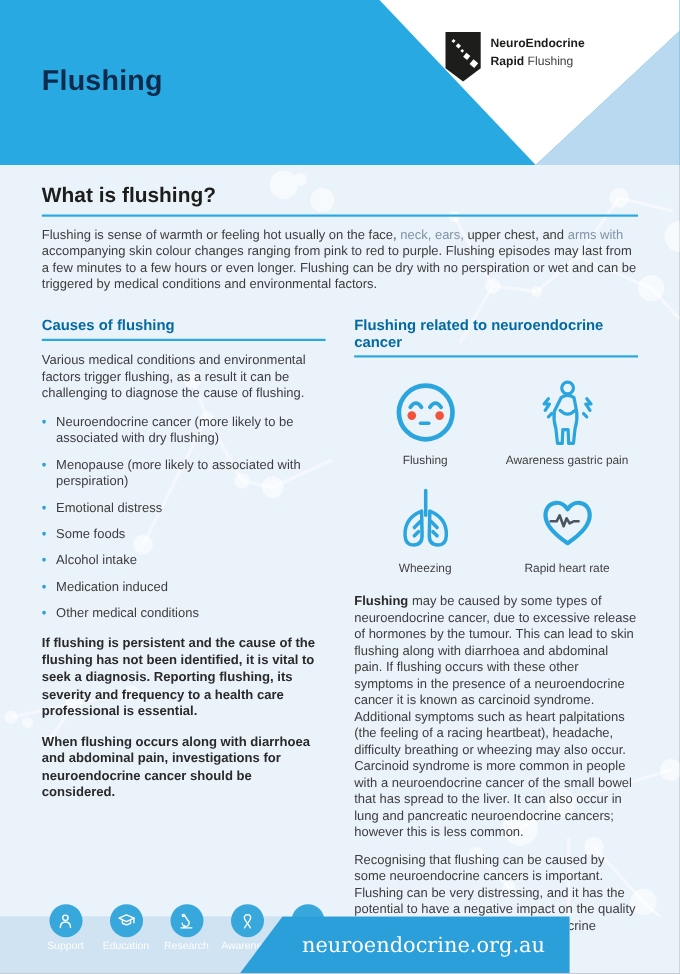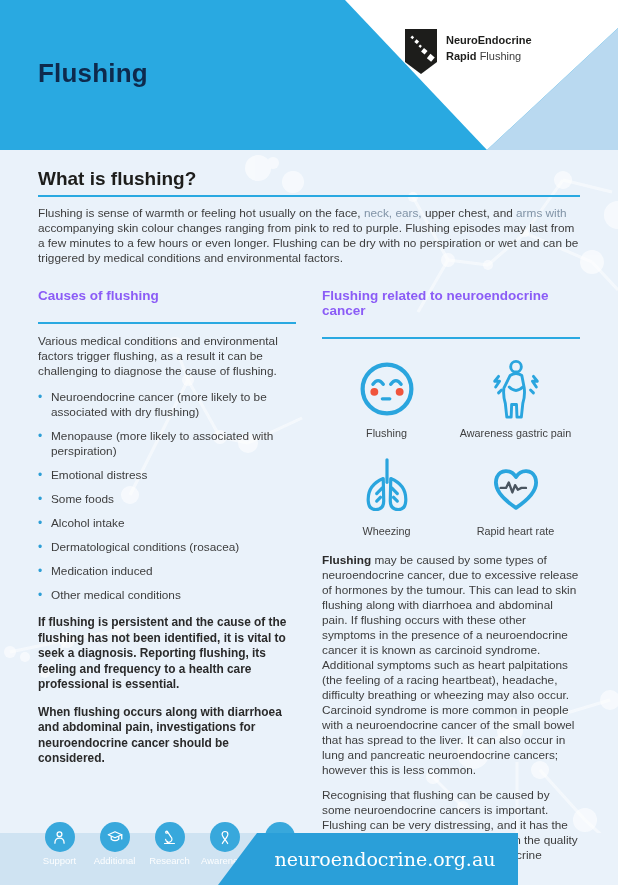--- a/index.html
+++ b/index.html
@@ -14,21 +14,21 @@
   .logo-text { padding-top:4px; line-height:16px; font-size:11px; color:#1d1d1b; }
   .logo-text .b { font-weight:700; }
   .logo-text .r { font-weight:400; color:#3c3c3c; }
 
   
   .content { position:absolute; top:150px; left:0; right:0; bottom:52px; }
   .pattern { position:absolute; top:0; left:0; pointer-events:none; }
   .inner { position:relative; padding:0 38px; }
 
   h2.sec { margin-top:18px; font-size:19px; font-weight:700; color:#1d1d1b; padding-bottom:5px; border-bottom:2px solid #29a9e1; }
-  h3.sec { font-size:13.5px; font-weight:700; color:#8b5cf6; padding-bottom:19px; border-bottom:2px solid #29a9e1; }
+  h3.sec { font-size:13.5px; font-weight:700; color:#0369a1; padding-bottom:5px; border-bottom:2px solid #29a9e1; }
 
   p.body { font-size:11.8px; line-height:15px; color:#3d3d3d; }
   .lead-para { margin-top:9px; }
   .muted { color:#8093a6; }
 
   .cols { display:flex; gap:26px; margin-top:22px; }
   .col-left { width:258px; flex:none; }
   .col-right { flex:1; }
 
   .col-left .intro { margin-top:10px; }
@@ -156,25 +156,24 @@
 
         <div class="col-left">
           <h3 class="sec">Causes of flushing</h3>
           <p class="body intro">Various medical conditions and environmental factors trigger flushing, as a result it can be challenging to diagnose the cause of flushing.</p>
           <ul class="causes">
             <li>Neuroendocrine cancer (more likely to be associated with dry flushing)</li>
             <li>Menopause (more likely to associated with perspiration)</li>
             <li>Emotional distress</li>
             <li>Some foods</li>
             <li>Alcohol intake</li>
-            <li>Dermatological conditions (rosacea)</li>
             <li>Medication induced</li>
             <li>Other medical conditions</li>
           </ul>
-          <p class="strong">If flushing is persistent and the cause of the flushing has not been identified, it is vital to seek a diagnosis. Reporting flushing, its feeling and frequency to a health care professional is essential.</p>
+          <p class="strong">If flushing is persistent and the cause of the flushing has not been identified, it is vital to seek a diagnosis. Reporting flushing, its severity and frequency to a health care professional is essential.</p>
           <p class="strong">When flushing occurs along with diarrhoea and abdominal pain, investigations for neuroendocrine cancer should be considered.</p>
         </div>
 
         <div class="col-right">
           <h3 class="sec">Flushing related to neuroendocrine cancer</h3>
 
           <div class="symptom-grid">
 
             <div class="symptom">
               <div class="icon-box">
@@ -263,21 +262,21 @@
       <div class="pillar">
         <div class="circ">
           <svg width="18" height="18" viewBox="0 0 24 24">
             <g fill="none" stroke="#ffffff" stroke-width="1.7" stroke-linecap="round" stroke-linejoin="round">
               <polygon points="12,5 21,9 12,13 3,9"></polygon>
               <path d="M7 11.5 v3.5 c3 2.2 7 2.2 10 0 v-3.5"></path>
               <line x1="21" y1="9" x2="21" y2="14.5"></line>
             </g>
           </svg>
         </div>
-        <div class="plbl">Additional</div>
+        <div class="plbl">Education</div>
       </div>
 
       <div class="pillar">
         <div class="circ">
           <svg width="17" height="17" viewBox="0 0 24 24">
             <g fill="none" stroke="#ffffff" stroke-width="1.7" stroke-linecap="round" stroke-linejoin="round">
               <line x1="9" y1="3.5" x2="13.5" y2="10.5"></line>
               <circle cx="8" cy="4.5" r="1.4"></circle>
               <path d="M13.5 10.5 a4.5 4.5 0 1 1 -7 4"></path>
               <line x1="5" y1="20.5" x2="19" y2="20.5"></line>

